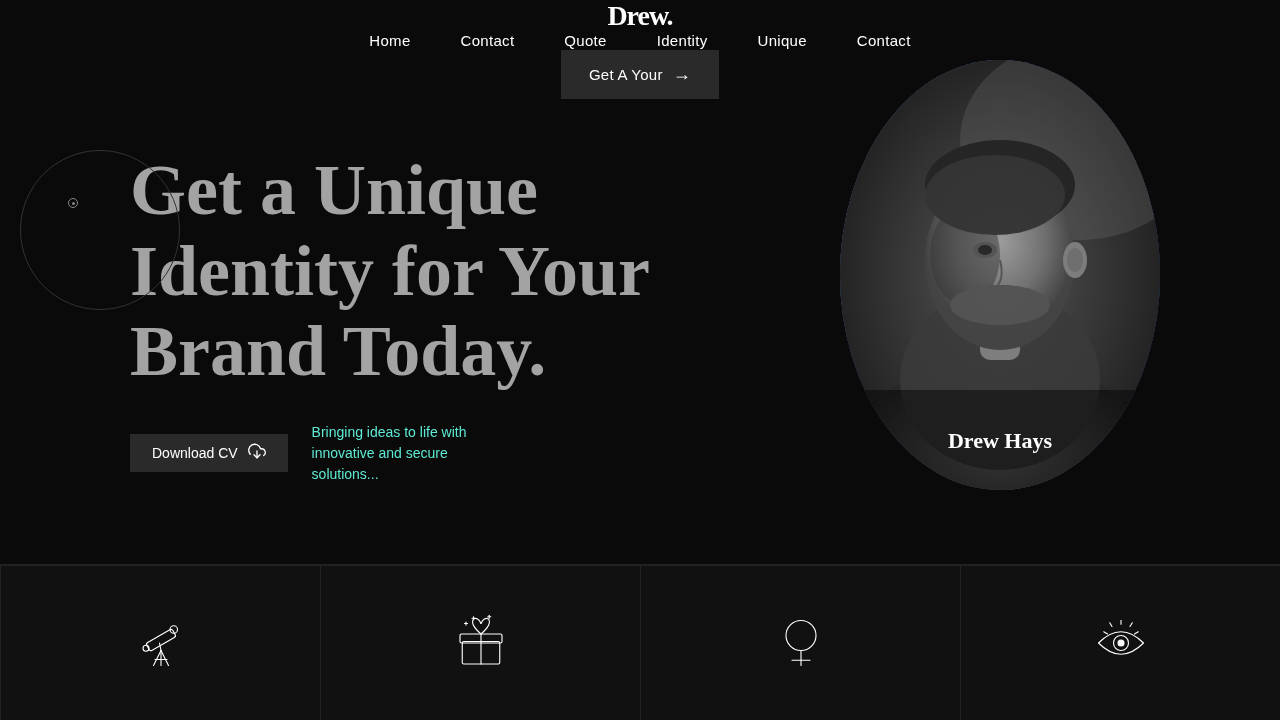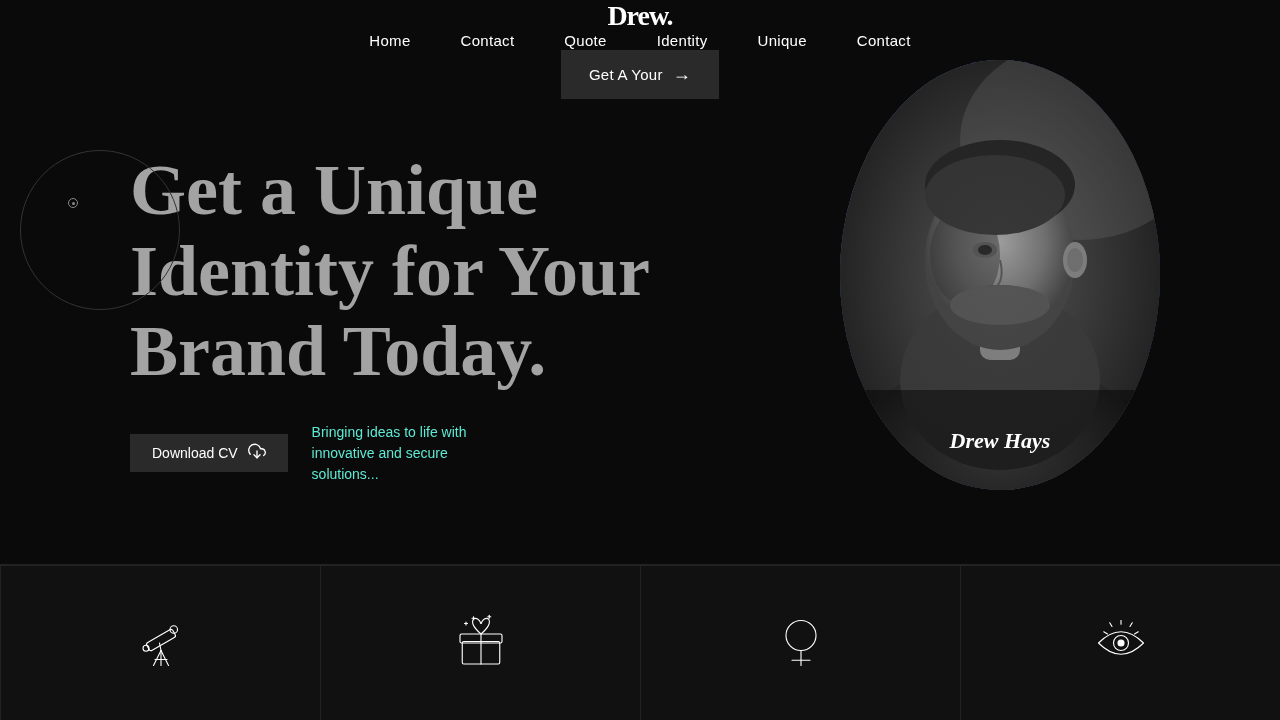--- a/index.html
+++ b/index.html
@@ -167,21 +167,20 @@
       height: 430px;
     }
 
     .profile-oval {
       width: 320px;
       height: 430px;
       border-radius: 50%;
       overflow: hidden;
       position: relative;
       background: #3b82f6;
-      font-style: italic;
     }
 
     .profile-photo-placeholder {
       width: 100%;
       height: 100%;
       background: linear-gradient(135deg, #555 0%, #222 40%, #111 70%, #333 100%);
       position: relative;
       display: flex;
       align-items: center;
       justify-content: center;

